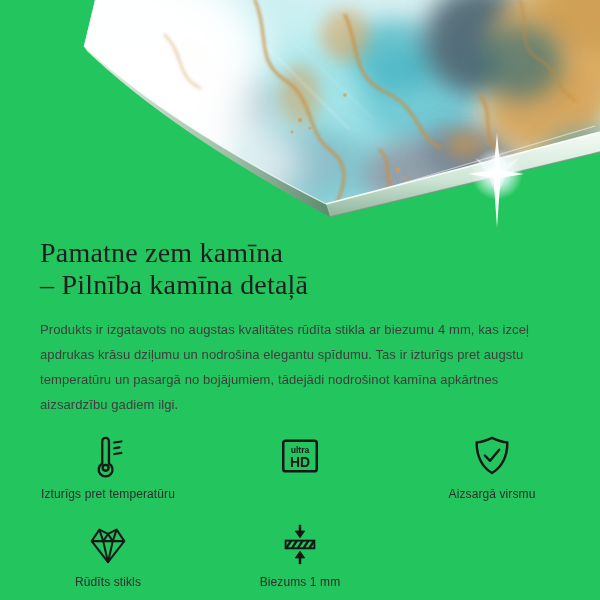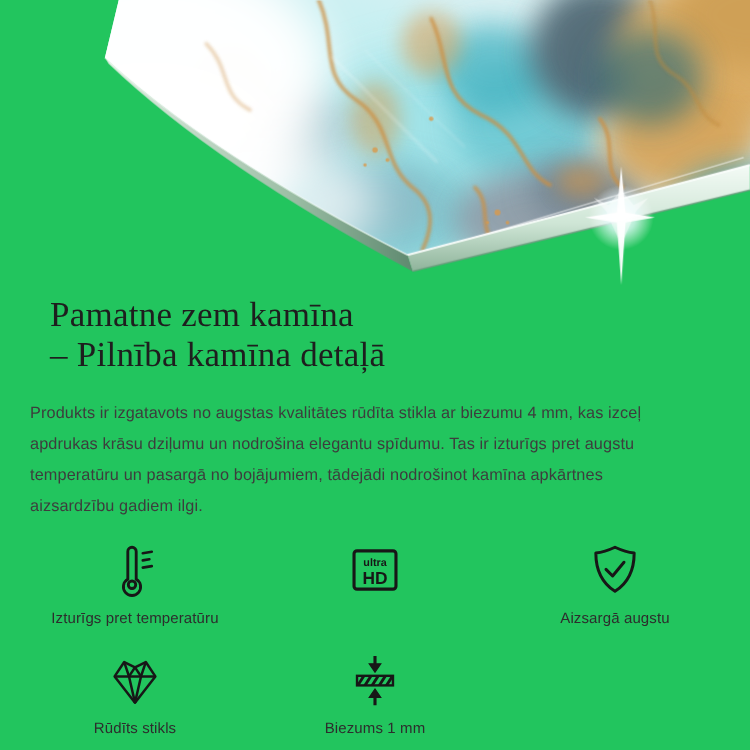--- a/index.html
+++ b/index.html
@@ -11,21 +11,21 @@
   .hero{position:relative;width:600px;height:231px;overflow:hidden;}
   .hero svg{display:block;}
 
   
   h1.title{margin:6px 0 0 40px;font-family:"Liberation Serif", serif;
            font-weight:500;color:#1e1e1e;font-size:28px;line-height:32px;
            letter-spacing:.2px;}
   h1.title span{display:block;}
 
   
-  p.desc{margin:16px 40px 0 24px;width:528px;color:#3d3d3d;font-size:13px;
+  p.desc{margin:16px 40px 0 40px;width:528px;color:#3d3d3d;font-size:13px;
          line-height:25px;letter-spacing:.1px;}
 
   
   .features{margin:15px 0 0 12px;width:576px;display:grid;
             grid-template-columns:192px 192px 192px;grid-row-gap:19px;}
   .feature{display:flex;flex-direction:column;align-items:center;}
   .ficon{height:48px;display:flex;align-items:center;justify-content:flex-start;}
   .flabel{margin-top:7px;font-size:12px;color:#2d2d2d;letter-spacing:.1px;
           text-align:left;white-space:nowrap;}
   .icon-stroke{stroke:#171717;fill:none;}
@@ -173,21 +173,21 @@
       </div>
     </div>
 
     <div class="feature">
       <div class="ficon">
         <svg width="46" height="46" viewBox="0 0 48 48">
           <path class="icon-stroke" stroke-width="2.5" stroke-linejoin="round" d="M24,5 C30,7.8 35,9.3 40,9.8 C40,23 35.5,34.5 24,41.8 C12.5,34.5 8,23 8,9.8 C13,9.3 18,7.8 24,5 Z"></path>
           <path class="icon-stroke" stroke-width="2.5" stroke-linecap="round" stroke-linejoin="round" d="M16.5,23.5 L22,29 L31.5,17.5"></path>
         </svg>
       </div>
-      <div class="flabel">Aizsargā augstu</div>
+      <div class="flabel">Aizsargā virsmu</div>
     </div>
 
     <div class="feature">
       <div class="ficon">
         <svg width="46" height="46" viewBox="0 0 48 48">
           <g class="icon-stroke" stroke-width="2.1" stroke-linejoin="round">
             <path d="M7,21 L15,9 L24,13.5 L33,9 L41,21 L24,43 Z"></path>
             <path d="M7,21 L41,21"></path>
             <path d="M15,9 L19,21 L24,43"></path>
             <path d="M33,9 L29,21 L24,43"></path>

